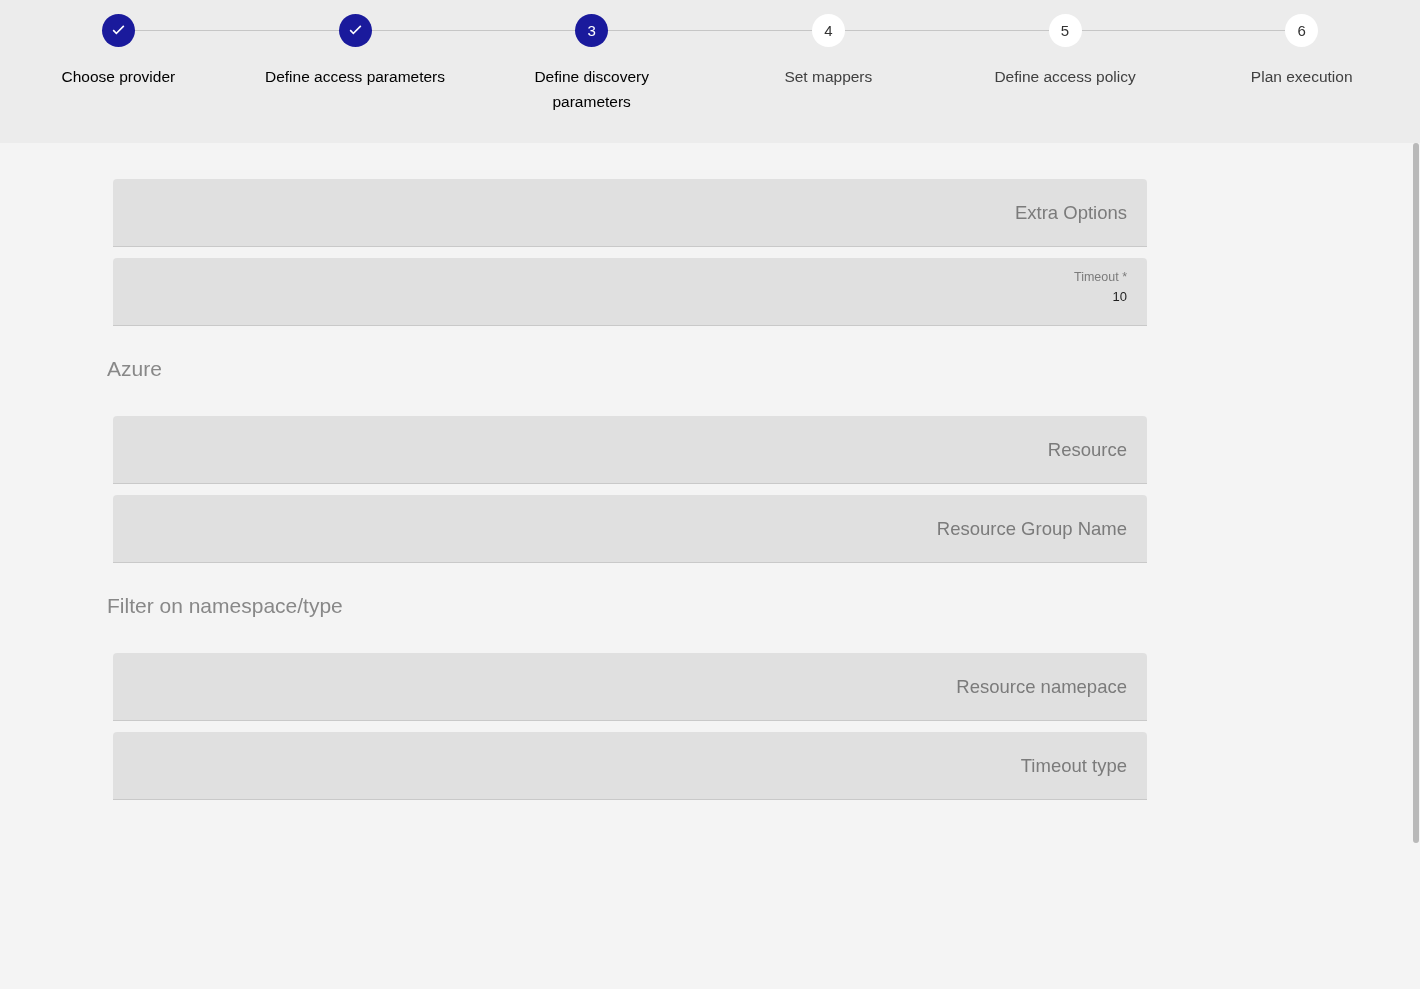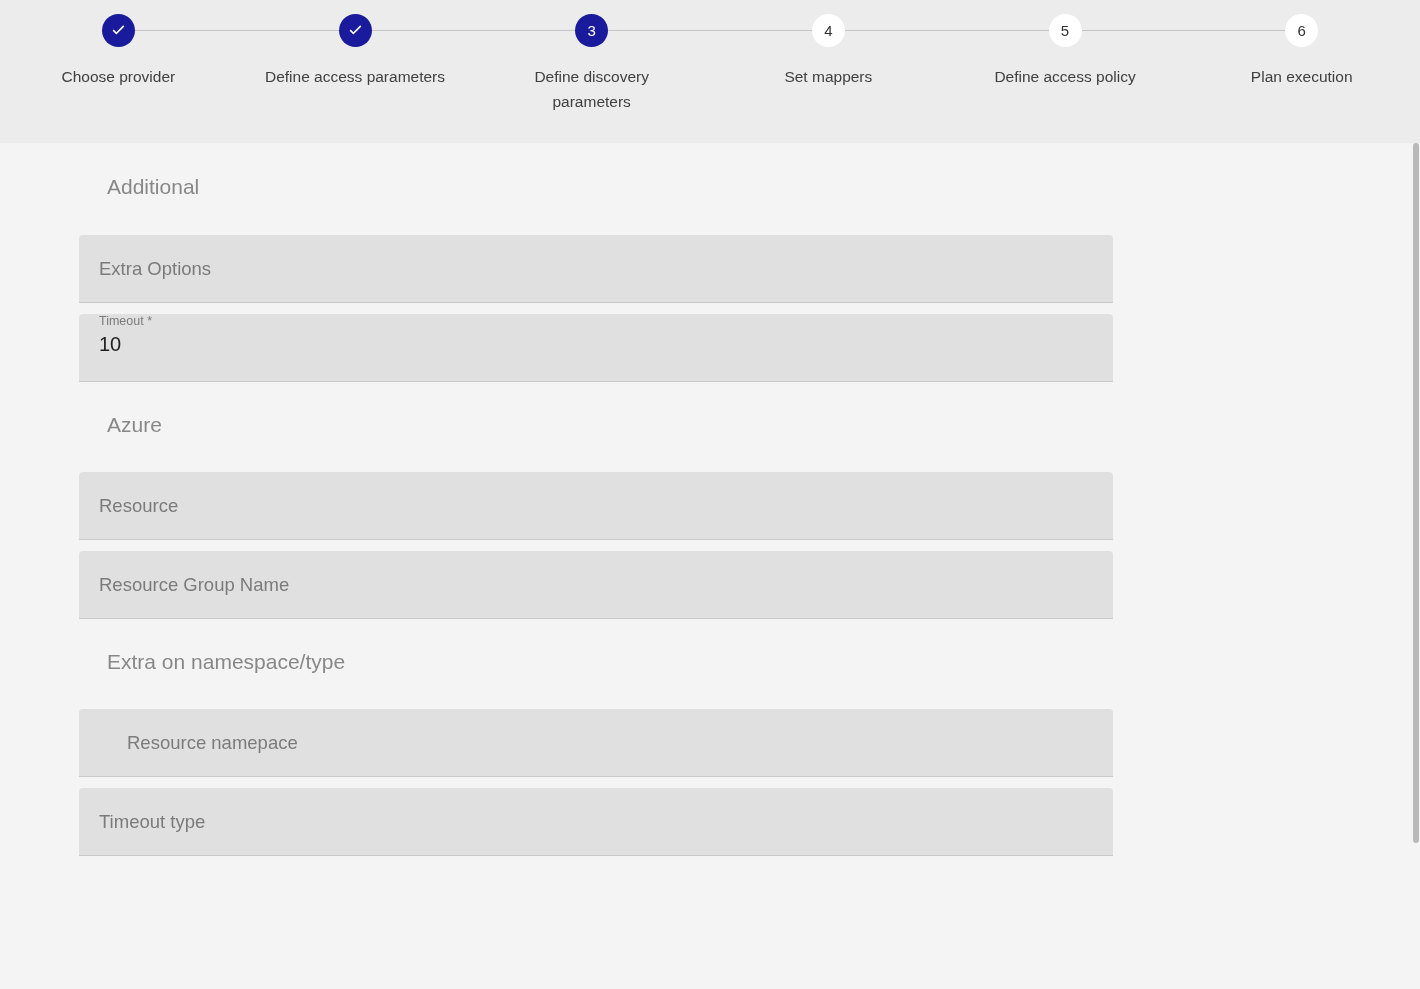--- a/index.html
+++ b/index.html
@@ -44,21 +44,21 @@
     z-index: 2;
   }
   .step-circle.inactive {
     background: #ffffff;
     color: #333333;
   }
   .step-circle svg { display: block; }
   .step-label {
     margin-top: 17px;
     font-size: 15.5px;
-    color: #404040;
+    color: #000000;
     text-align: center;
     line-height: 25px;
     max-width: 190px;
   }
   .step-label.muted { color: #404040; }
   .connector {
     position: absolute;
     top: 16px;
     height: 1px;
     background: #c6c6c6;
@@ -73,44 +73,45 @@
     overflow: hidden;
   }
   .section-title {
     font-size: 21px;
     color: #888888;
     font-weight: 400;
     padding-left: 107px;
   }
   .field {
     width: 1034px;
-    margin-left: 79px;
+    margin-left: 113px;
     background: #e0e0e0;
     border-bottom: 1px solid #c9c9c9;
     border-radius: 4px 4px 0 0;
     height: 68px;
     position: relative;
     display: flex;
     flex-direction: column;
     justify-content: center;
     padding: 0 20px;
-  }
-  .field.filled { justify-content: flex-start; }
+    align-items: flex-end;
+  }
+  .field.filled { justify-content: flex-start; padding-top: 12px; }
   .field-placeholder {
     font-size: 18.5px;
     color: #7b7b7b;
     font-weight: 400;
   }
   .field-label-small {
     font-size: 12.5px;
     color: #7b7b7b;
     margin-bottom: 5px;
   }
   .field-value {
-    font-size: 20px;
+    font-size: 13px;
     color: #1f1f1f;
   }
   .gap-sm { height: 11px; }
   .scroll-rail {
     position: absolute;
     right: 0;
     top: 0;
     width: 7px;
     height: 100%;
     background: transparent;
@@ -168,21 +169,20 @@
 
   <div class="step">
     <div class="step-circle inactive">6</div>
     <div class="step-label muted">Plan execution</div>
   </div>
 
 </div>
 
 <div class="form-area">
 
-  <div class="section-title" style="margin-top:32px;">Additional</div>
 
   <div class="field" style="margin-top:36px;">
     <div class="field-placeholder">Extra Options</div>
   </div>
 
   <div class="gap-sm"></div>
 
   <div class="field filled">
     <div class="field-label-small">Timeout *</div>
     <div class="field-value">10</div>
@@ -193,21 +193,21 @@
   <div class="field" style="margin-top:35px;">
     <div class="field-placeholder">Resource</div>
   </div>
 
   <div class="gap-sm"></div>
 
   <div class="field">
     <div class="field-placeholder">Resource Group Name</div>
   </div>
 
-  <div class="section-title" style="margin-top:31px;">Extra on namespace/type</div>
+  <div class="section-title" style="margin-top:31px;">Filter on namespace/type</div>
 
   <div class="field" style="margin-top:35px;padding-left:48px;">
     <div class="field-placeholder">Resource namepace</div>
   </div>
 
   <div class="gap-sm"></div>
 
   <div class="field">
     <div class="field-placeholder">Timeout type</div>
   </div>

